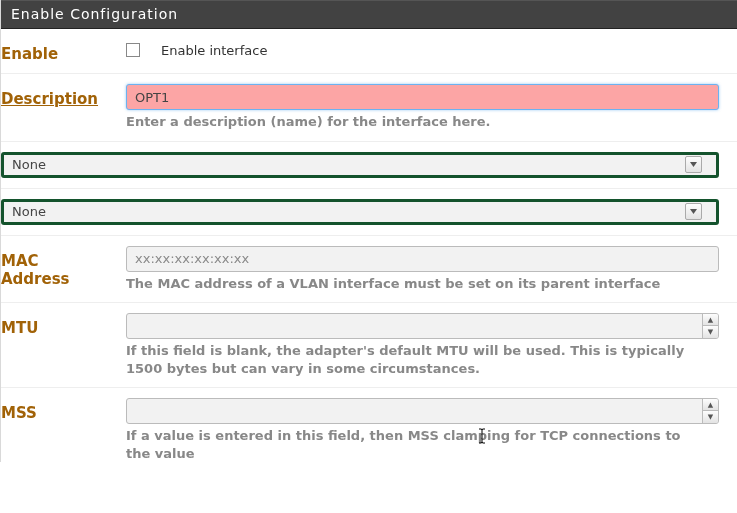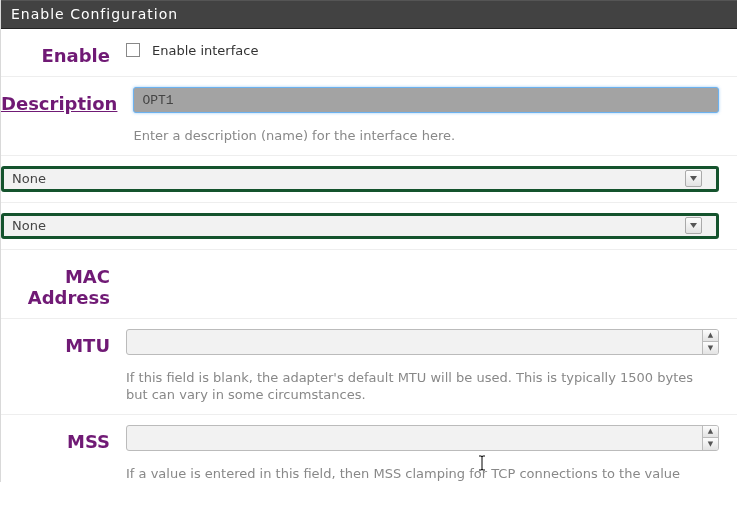--- a/index.html
+++ b/index.html
@@ -26,67 +26,66 @@
   }
   .form-row {
     display: flex;
     align-items: flex-start;
     padding: 10px 12px 10px 0;
     border-bottom: 1px solid #eee;
   }
   .form-row:last-child { border-bottom: none; }
   .label-col {
     flex: 0 0 125px;
-    text-align: right;
     padding-right: 16px;
     padding-top: 6px;
     font-weight: bold;
-    color: #701a75;
-    font-size: 18px;
+    color: #a16207;
+    font-size: 15px;
   }
   .label-col .required {
     text-decoration: underline;
   }
   .field-col {
     flex: 1 1 auto;
     padding-right: 6px;
   }
   .help-text {
     color: #888;
     font-size: 13px;
-    margin-top: 14px;
+    margin-top: 3px;
     line-height: 1.35;
     padding-right: 10px;
+    font-weight: bold;
   }
   input[type="text"].txt,
   input[type="text"].txt-focused,
   .sel,
   .spin {
     width: 100%;
     height: 26px;
     font-size: 13px;
     font-family: inherit;
   }
   input[type="text"].txt {
     background: #f2f2f2;
     border: 1px solid #bbb;
     border-radius: 3px;
     padding: 4px 8px;
     color: #444;
   }
   input[type="text"].txt::placeholder { color: #8a8a8a; }
   input[type="text"].txt-focused {
-    background: #a3a3a3;
+    background: #fca5a5;
     border: 1px solid #6cb2f0;
     border-radius: 3px;
     padding: 4px 8px;
     color: #444;
     box-shadow: 0 0 3px rgba(108,178,240,0.7);
     outline: none;
-    font-family: Liberation Mono, monospace;
   }
   .sel {
     display: flex;
     align-items: center;
     justify-content: space-between;
     background: #f2f2f2;
     border: 3px solid #14532d;
     border-radius: 3px;
     padding: 0 13px 0 8px;
     color: #444;
@@ -135,21 +134,21 @@
     display: flex;
     align-items: center;
     justify-content: center;
     font-size: 7px;
     color: #555;
     cursor: pointer;
   }
   .spin-up { border-bottom: 1px solid #bbb; }
   .chk-wrap {
     display: flex;
-    gap: 12px;
+    gap: 21px;
     padding-top: 4px;
   }
   .chk {
     width: 14px; height: 14px;
     border: 1px solid #888;
     background: #fff;
     flex-shrink: 0;
   }
   .chk-label { color: #333; font-size: 13px; }
   .text-cursor {
@@ -207,20 +206,24 @@
           <svg width="7" height="5" viewBox="0 0 7 5">
               <polygon points="0,0 7,0 3.5,5" fill="#555"></polygon>
             </svg>
         </span>
       </div>
     </div>
   </div>
 
   <div class="form-row">
     <div class="label-col">MAC Address</div>
+    <div class="field-col">
+      <input type="text" class="txt" placeholder="xx:xx:xx:xx:xx:xx" style="">
+      <div class="help-text">The MAC address of a VLAN interface must be set on its parent interface</div>
+    </div>
   </div>
 
   <div class="form-row">
     <div class="label-col">MTU</div>
     <div class="field-col">
       <div class="spin">
         <input class="spin-input" type="text" value="" style="">
         <div class="spin-btns">
           <div class="spin-up">▲</div>
           <div class="spin-down">▼</div>

